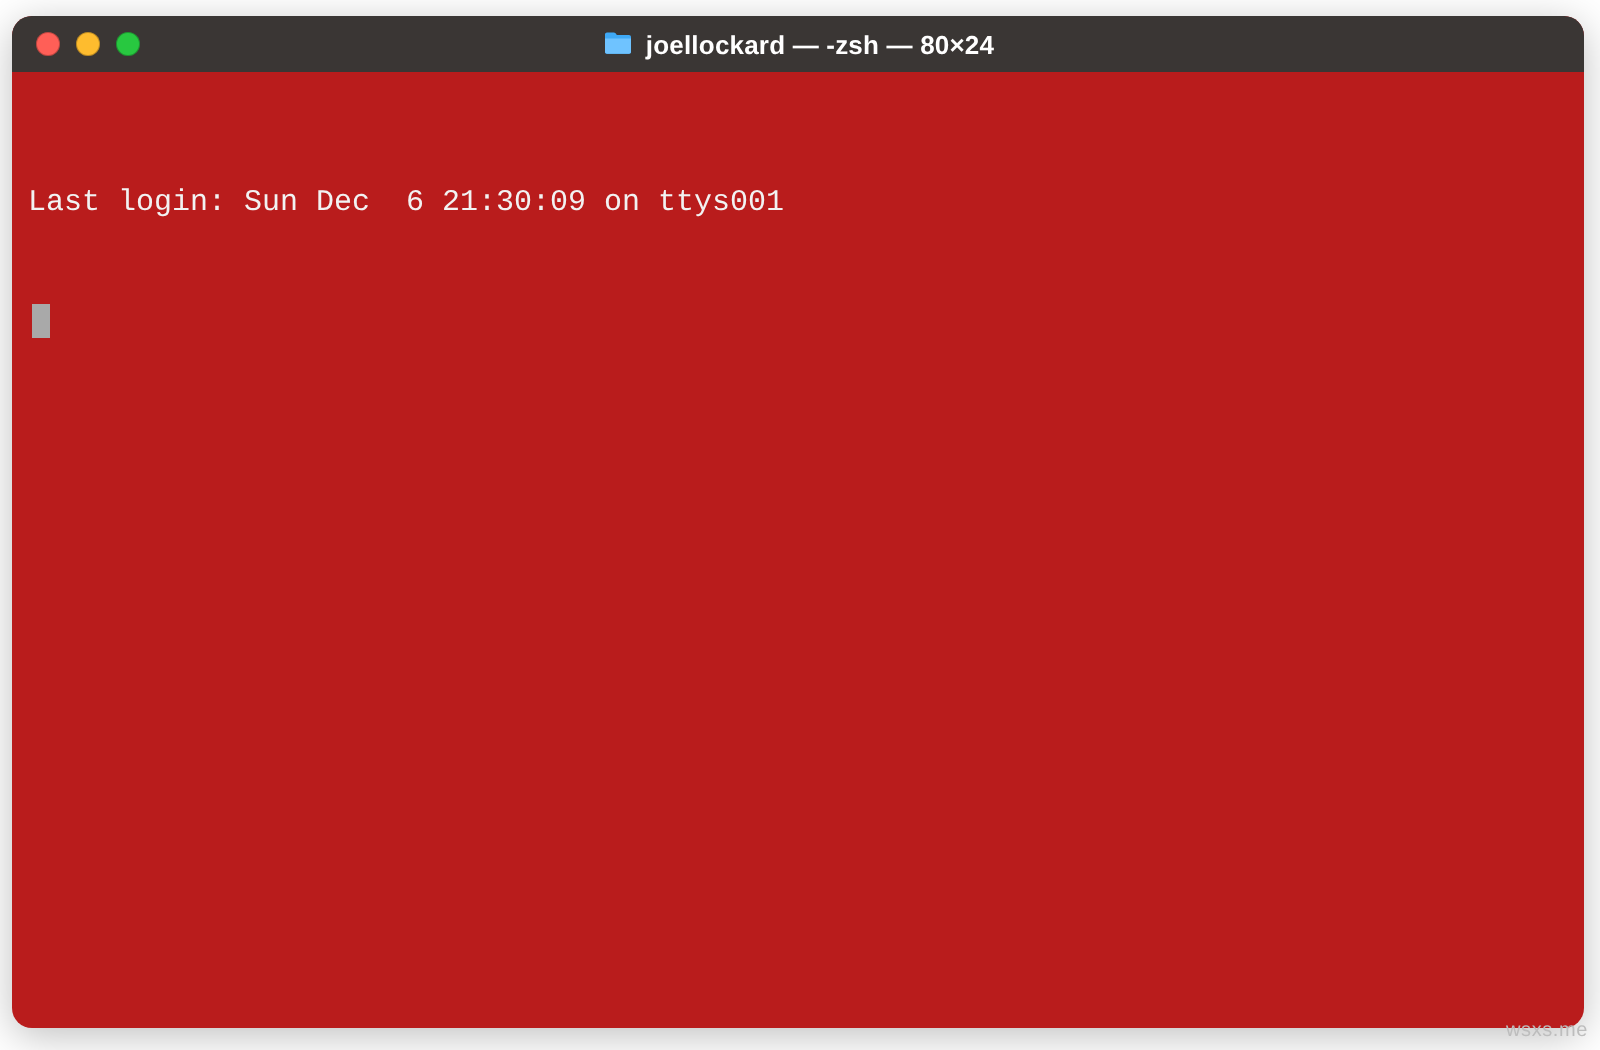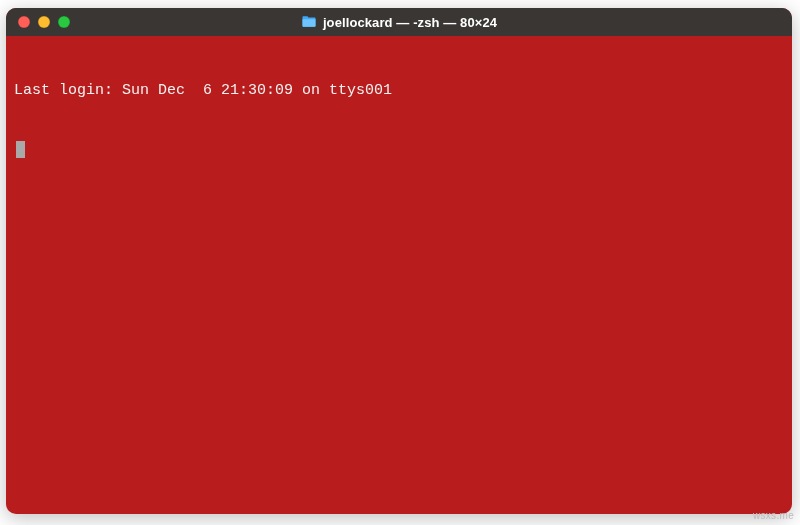--- a/index.html
+++ b/index.html
@@ -64,21 +64,21 @@
   }
   .folder-icon svg { display: block; }
   .title-text {
     color: #ffffff;
     font-size: 13px;
     font-weight: 600;
     letter-spacing: 0.1px;
   }
   .terminal-body {
     flex: 1 1 auto;
-    padding: 5px 8px;
+    padding: 16px 8px;
     font-family: "SF Mono", Menlo, Consolas, "Courier New", monospace;
     font-size: 15px;
     line-height: 20px;
     color: #f2f2f2;
     white-space: pre;
     position: relative;
   }
   .line { display: block; }
   .cursor {
     display: inline-block;

